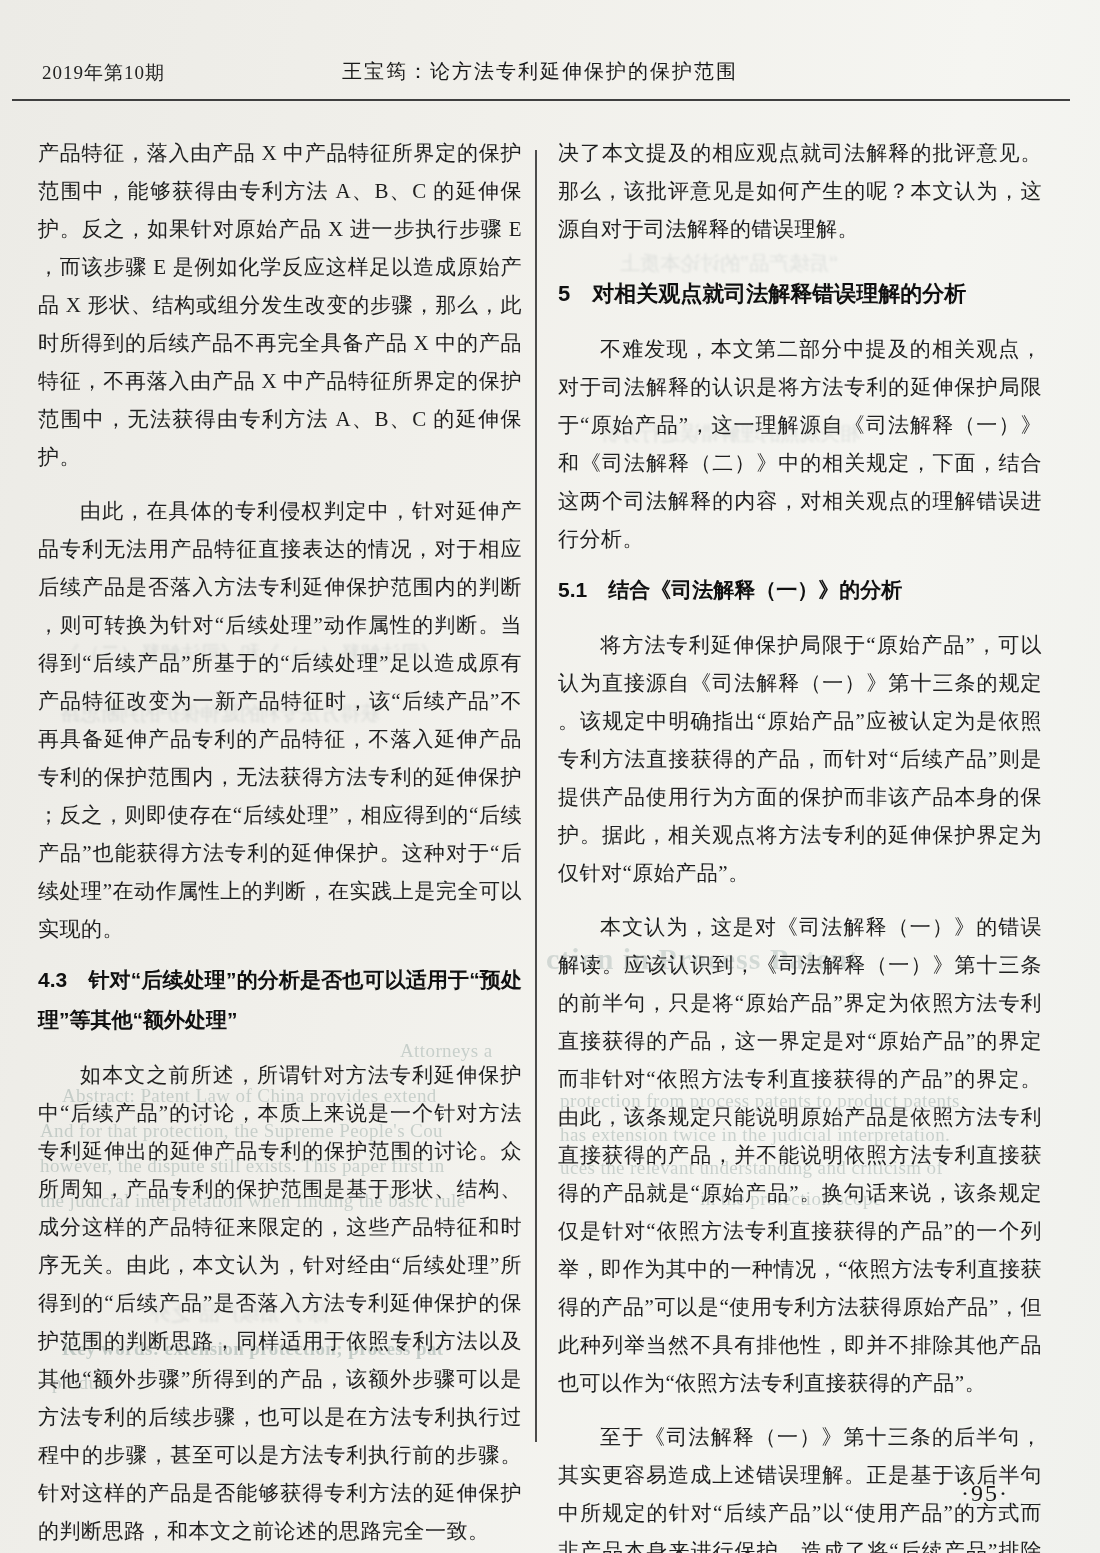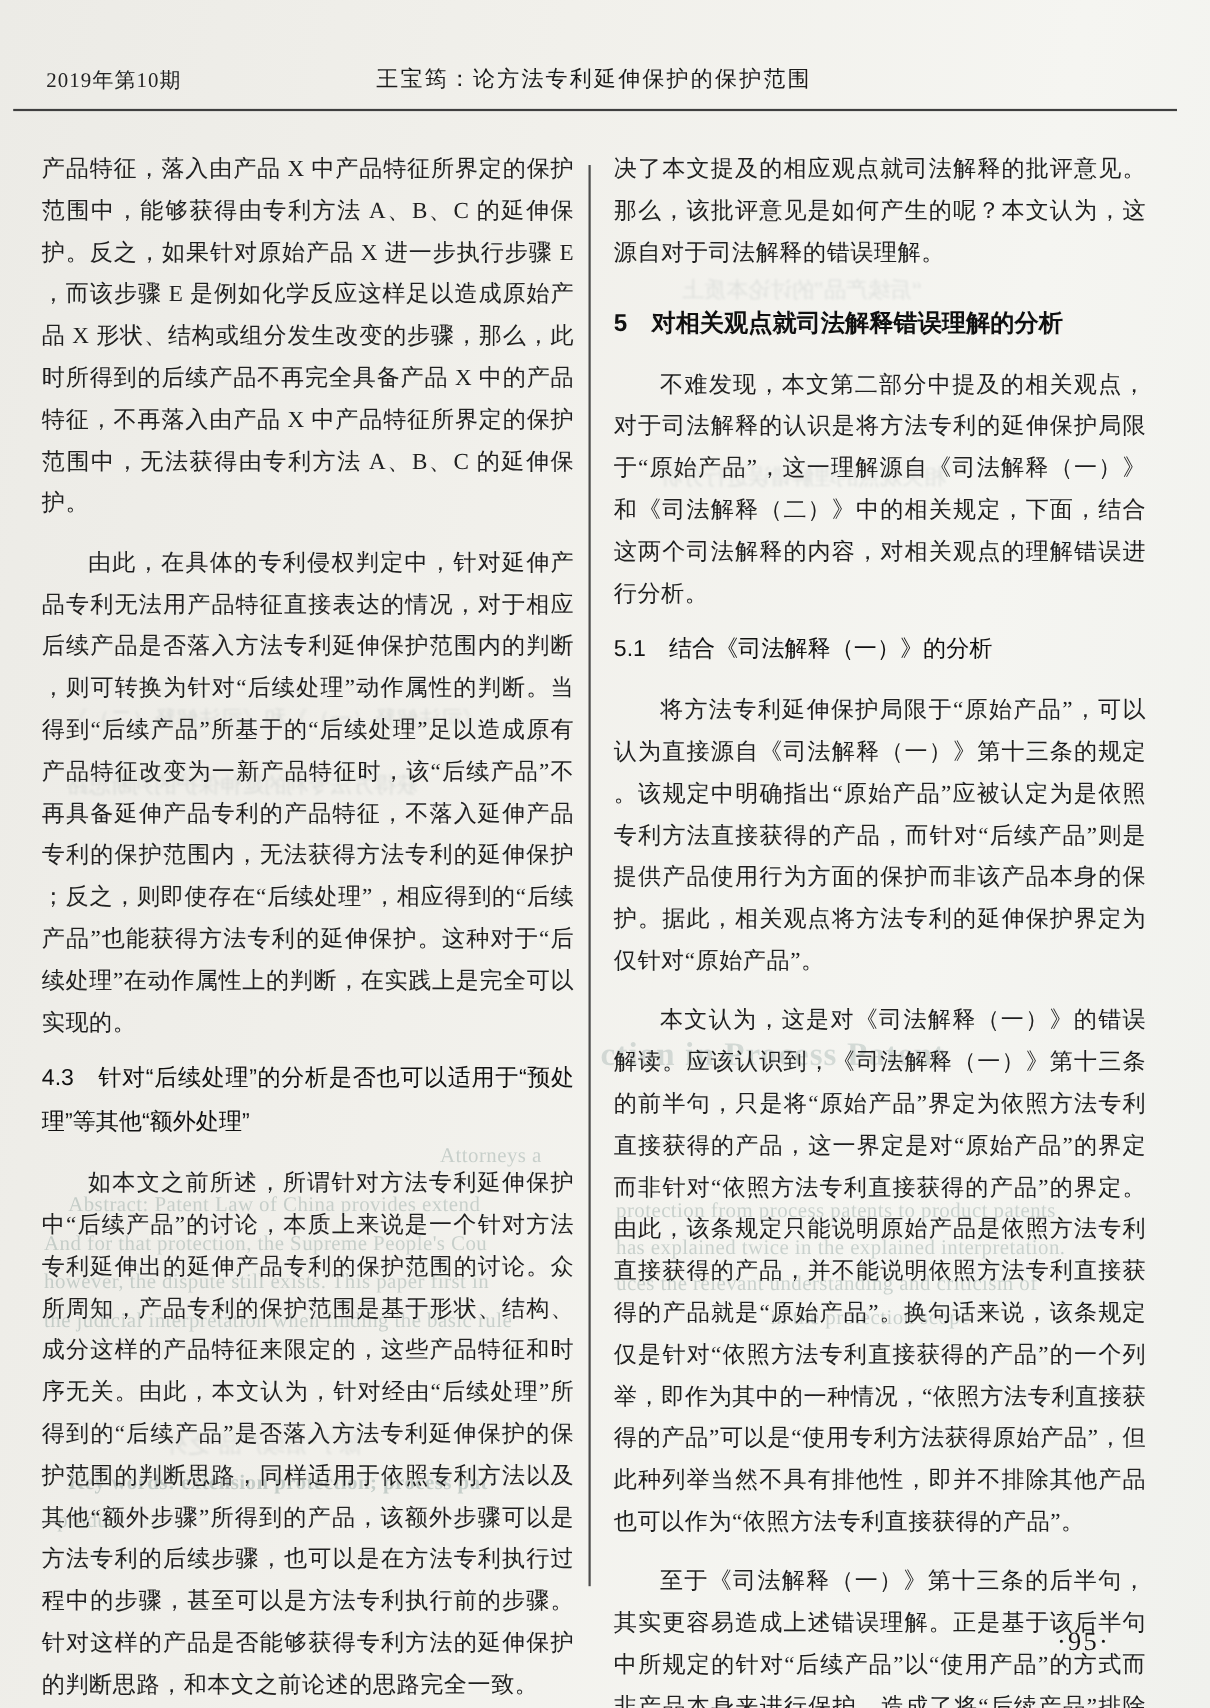--- a/index.html
+++ b/index.html
@@ -25,21 +25,21 @@
   .col{position:absolute;top:134px;width:484px;}
   .col-left{left:38px;}
   .col-right{left:558px;}
   .col p{
     margin:0;font-size:21px;line-height:38px;text-align:justify;
     letter-spacing:.5px;color:#1f1f1f;
     overflow-wrap:anywhere;line-break:anywhere;
   }
   .col p.indent{text-indent:2em;margin-top:16px;}
   .h-sub{
-    font-family:"Liberation Sans","DejaVu Sans",sans-serif;font-weight:normal;
+    font-family:"Liberation Sans","DejaVu Sans",sans-serif;font-weight:bold;
     font-size:21px;line-height:40px;margin:12px 0 6px;color:#101010;text-align:justify;
     overflow-wrap:anywhere;line-break:anywhere;
   }
   .h-sec{
     font-family:"Liberation Sans","DejaVu Sans",sans-serif;font-weight:bold;
     font-size:22px;line-height:40px;margin:26px 0 16px;color:#101010;
   }
   .col-divider{
     position:absolute;left:535px;top:150px;width:2px;height:1292px;background:#4c4c4c;
   }
@@ -84,21 +84,21 @@
   <span class="ghost en g0">Attorneys a</span>
   <span class="ghost en g1">Abstract: Patent Law of China provides extend</span>
   <span class="ghost en g3">however, the dispute still exists. This paper first in</span>
   <span class="ghost en g2">And for that protection, the Supreme People's Cou</span>
   <span class="ghost en g4">the judicial interpretation when finding the basic rule</span>
   <span class="ghost en kw g5">Key words: extension protection; process pat</span>
   <span class="ghost en g6">product</span>
   <span class="ghost cjk g7">除了“后续产品”之外</span>
   <span class="ghost big g8">ction in Process Patent</span>
   <span class="ghost en g9">protection from process patents to product patents</span>
-  <span class="ghost en g10">has explained twice in the explained interpretation.</span>
+  <span class="ghost en g10">has extension twice in the judicial interpretation.</span>
   <span class="ghost en g11">uces the relevant understanding and criticism of</span>
   <span class="ghost en g12">in the protection scope</span>
   <span class="ghost cjk g14">相关观点的理解错误进行分析</span>
   <span class="ghost cjk g15">《司法解释（一）》和《司法解释（二）》</span>
   <span class="ghost cjk g16">获得方法专利的延伸保护的判断思路</span>
   <span class="ghost cjk g17">“后续产品”的讨论本质上</span>
 
   <div class="issue">2019年第10期</div>
   <div class="running-title">王宝筠：论方法专利延伸保护的保护范围</div>
   <div class="header-rule"></div>

